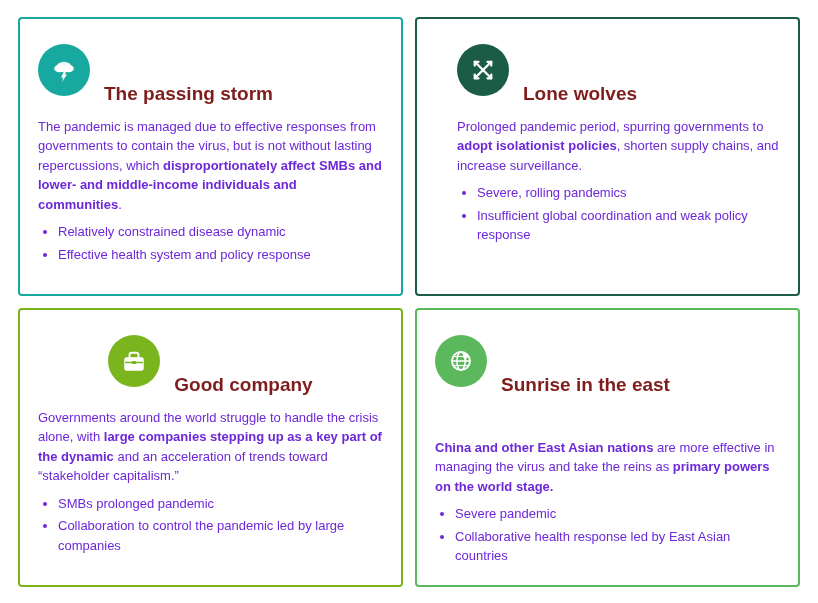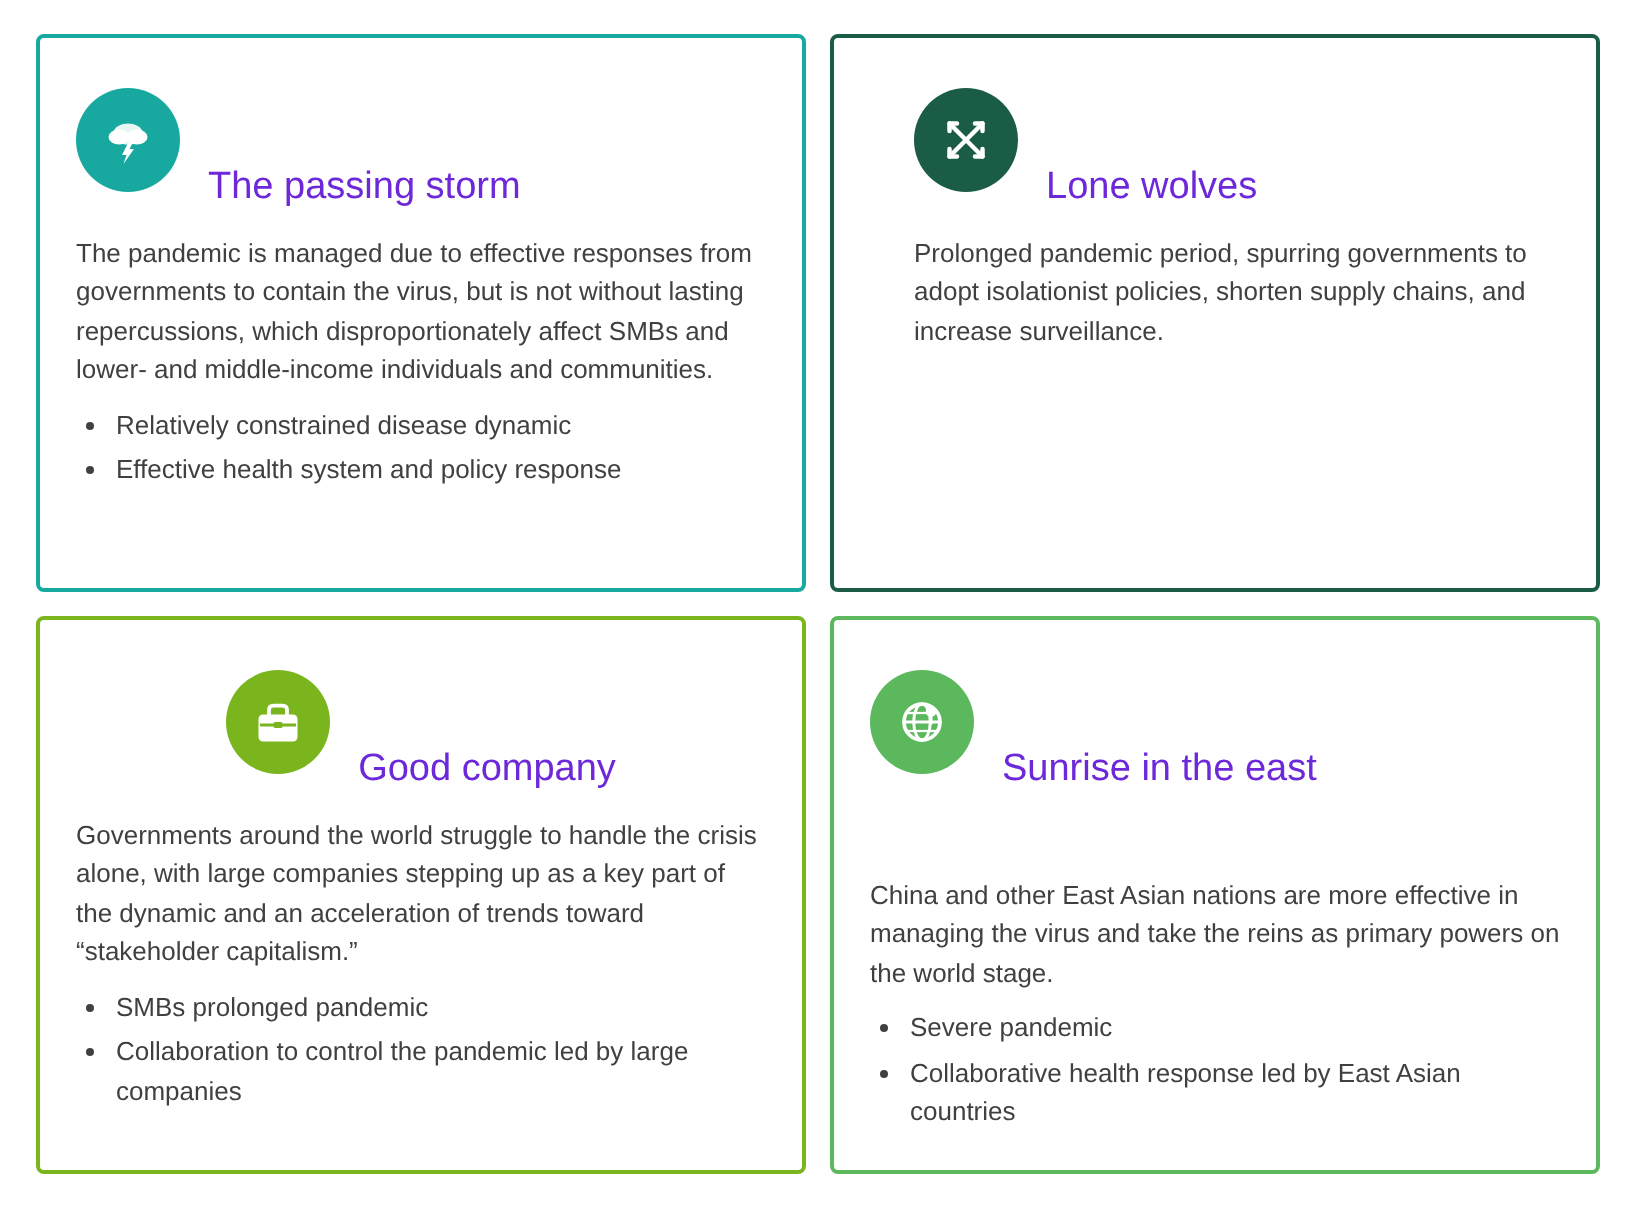--- a/index.html
+++ b/index.html
@@ -46,37 +46,37 @@
       justify-content: center;
       flex-shrink: 0;
       margin-right: 14px;
     }
     .icon-teal { background: #17a8a0; }
     .icon-dark-green { background: #1a5c45; }
     .icon-lime { background: #7ab51d; }
     .icon-mid-green { background: #5cb85c; }
     .card-title {
       font-size: 19px;
-      font-weight: 400;
-      color: #6d28d9;
+      font-weight: 700;
+      color: #7f1d1d;
       margin-top: 48px;
     }
     .card-body {
       font-size: 13px;
-      color: #404040;
+      color: #6d28d9;
       line-height: 1.5;
     }
     .card-body ul {
       margin-top: 8px;
       padding-left: 20px;
     }
     .card-body ul li {
       margin-bottom: 3px;
     }
-    .bold { font-weight: 400; }
+    .bold { font-weight: 700; }
 
     
     .icon-svg {
       width: 30px;
       height: 30px;
     }
   </style>
 </head>
 <body>
 
@@ -118,20 +118,24 @@
           <polyline points="9,26 9,31 14,31" stroke="white" stroke-width="3" stroke-linecap="round" stroke-linejoin="round" fill="none"></polyline>
 
           <line x1="20" y1="20" x2="31" y2="31" stroke="white" stroke-width="3" stroke-linecap="round"></line>
           <polyline points="26,31 31,31 31,26" stroke="white" stroke-width="3" stroke-linecap="round" stroke-linejoin="round" fill="none"></polyline>
         </svg>
       </div>
       <span class="card-title">Lone wolves</span>
     </div>
     <div class="card-body">
       <p>Prolonged pandemic period, spurring governments to <span class="bold">adopt isolationist policies</span>, shorten supply chains, and increase surveillance.</p>
+      <ul>
+        <li>Severe, rolling pandemics</li>
+        <li>Insufficient global coordination and weak policy response</li>
+      </ul>
     </div>
   </div>
 
   <div class="card" style="border-color:#7ab51d;align-items:center;">
     <div class="card-header">
       <div class="icon-circle icon-lime">
         <svg class="icon-svg" viewBox="0 0 40 40" fill="none">
           <rect x="8" y="16" width="24" height="16" rx="2" fill="white" stroke="white" stroke-width="0"></rect>
           <rect x="8" y="16" width="24" height="16" rx="2" stroke="white" stroke-width="2" fill="none"></rect>
           <rect x="8" y="16" width="24" height="16" rx="2" fill="white"></rect>

